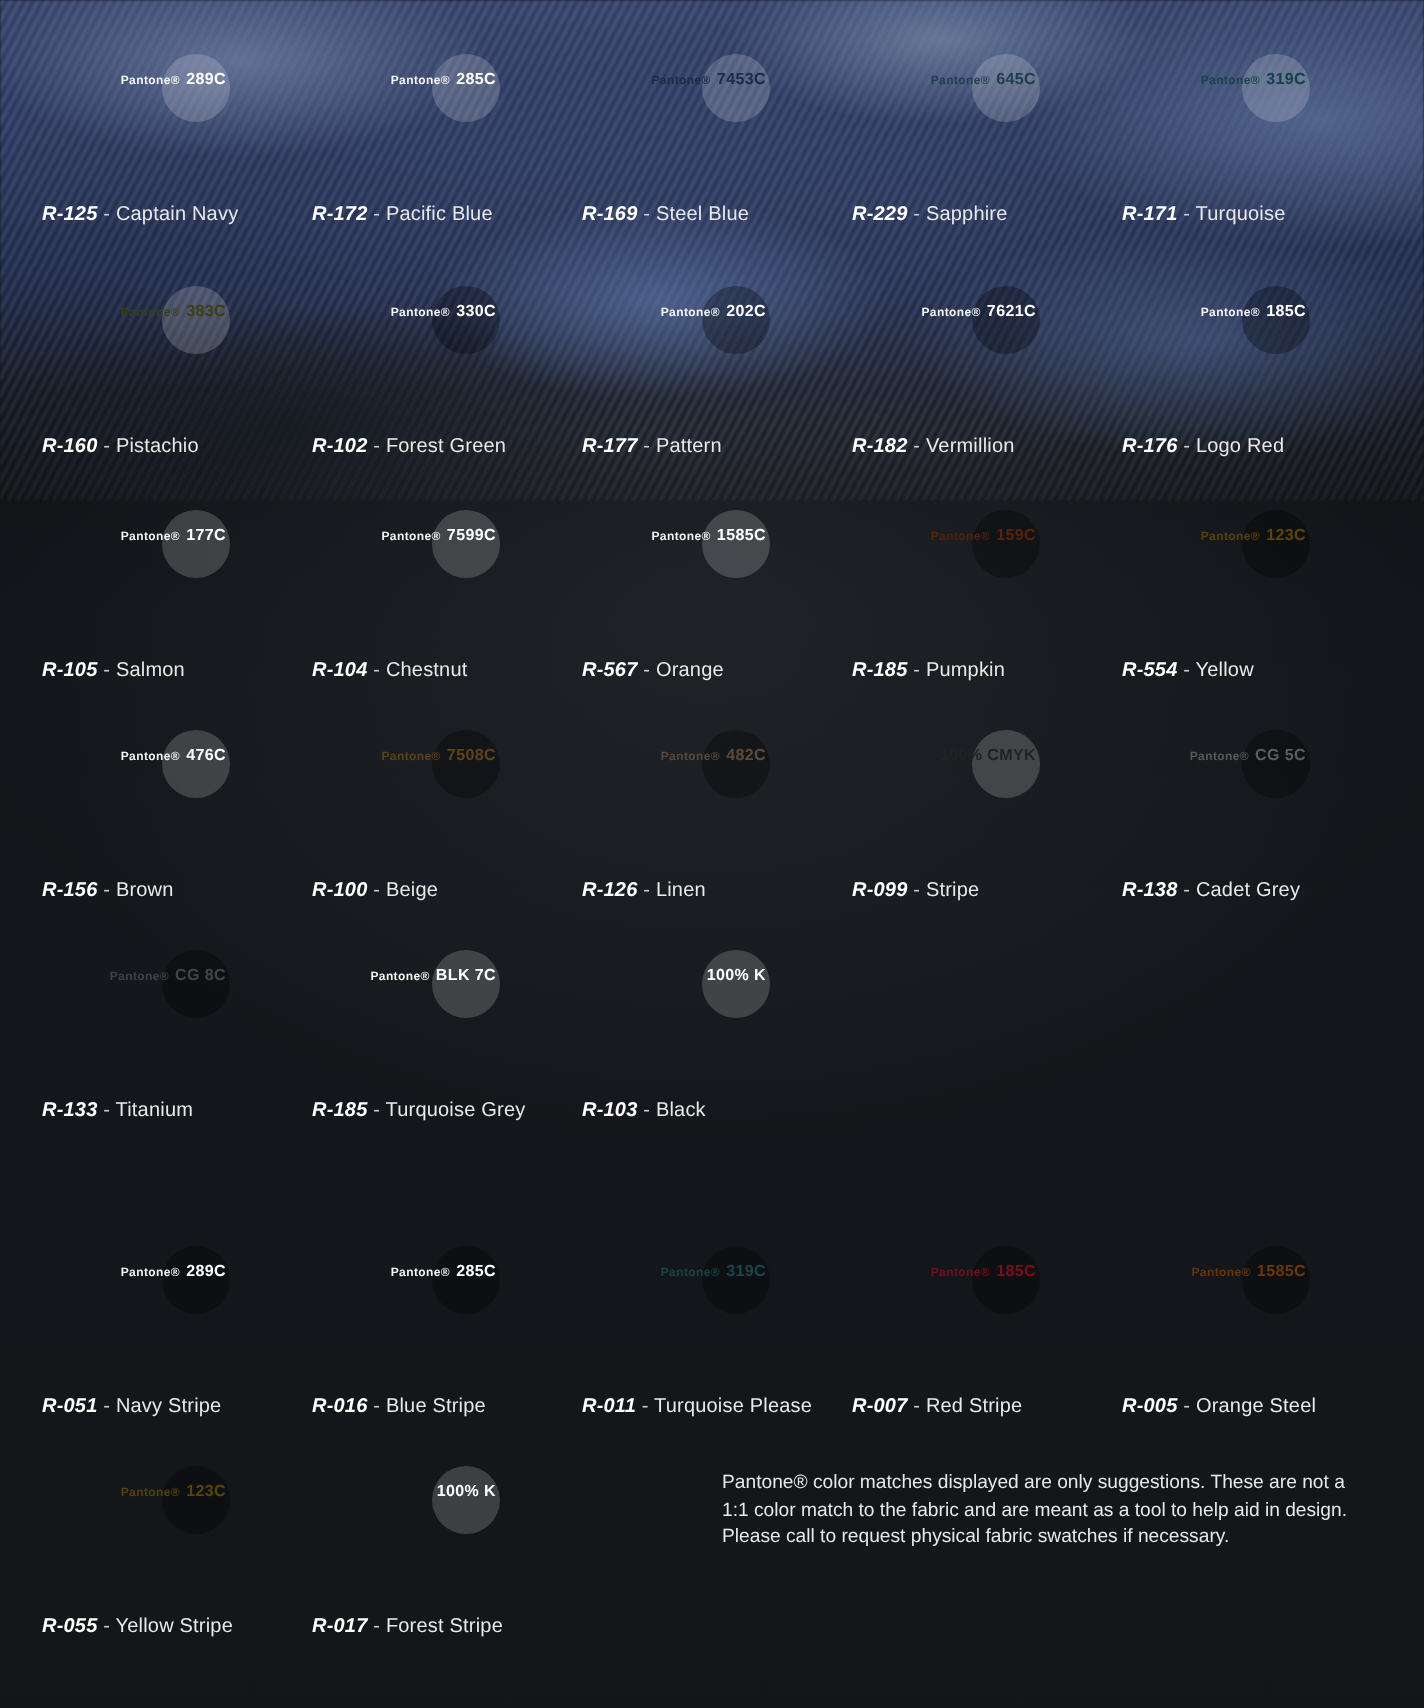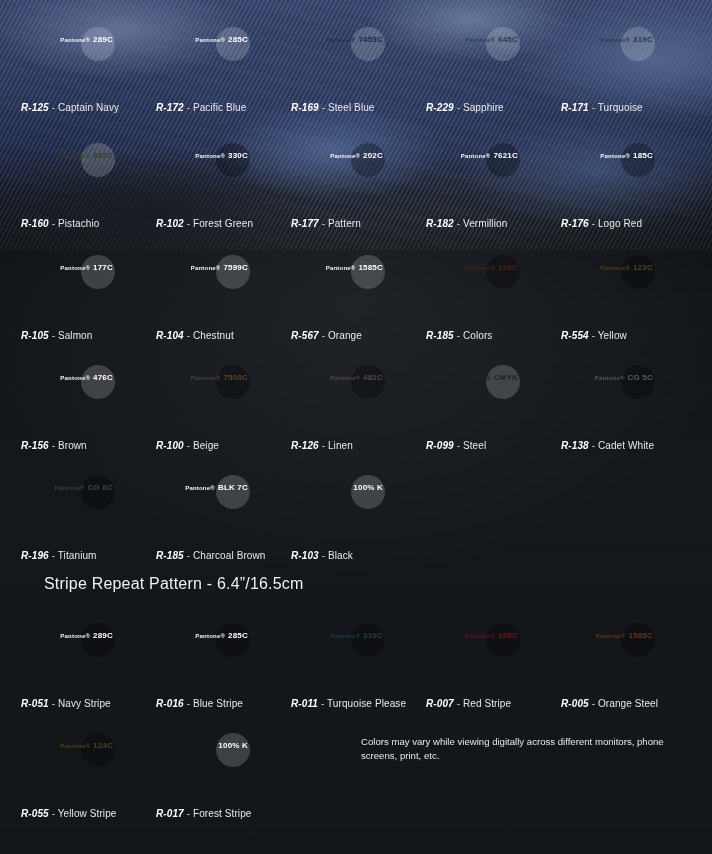--- a/index.html
+++ b/index.html
@@ -263,21 +263,21 @@
           <div class="caption"><span class="code">R-567</span><span class="dash"> - </span><span>Orange</span></div>
         </div>
         <div class="cell">
           <div class="tile-wrap">
             <div class="tile">
               <div class="tile-inner" style="--c: #f04e23;"></div>
             </div>
             <div class="badge dark"></div>
             <div class="pcode" style="color: rgb(90, 34, 8);"><span class="pt">Pantone®</span><span class="num">159C</span></div>
           </div>
-          <div class="caption"><span class="code">R-185</span><span class="dash"> - </span><span>Colors</span></div>
+          <div class="caption"><span class="code">R-185</span><span class="dash"> - </span><span>Pumpkin</span></div>
         </div>
         <div class="cell">
           <div class="tile-wrap">
             <div class="tile">
               <div class="tile-inner" style="--c: #f8cf4c;"></div>
             </div>
             <div class="badge dark"></div>
             <div class="pcode" style="color: rgb(94, 68, 6);"><span class="pt">Pantone®</span><span class="num">123C</span></div>
           </div>
           <div class="caption"><span class="code">R-554</span><span class="dash"> - </span><span>Yellow</span></div>
@@ -315,53 +315,53 @@
           <div class="caption"><span class="code">R-126</span><span class="dash"> - </span><span>Linen</span></div>
         </div>
         <div class="cell">
           <div class="tile-wrap">
             <div class="tile">
               <div class="tile-inner" style="--c: #f3f3f1;"></div>
             </div>
             <div class="badge"></div>
             <div class="pcode" style="color: rgb(34, 34, 34); text-align: center;"><span class="num">100% CMYK</span></div>
           </div>
-          <div class="caption"><span class="code">R-099</span><span class="dash"> - </span><span>Steel</span></div>
+          <div class="caption"><span class="code">R-099</span><span class="dash"> - </span><span>Stripe</span></div>
         </div>
         <div class="cell">
           <div class="tile-wrap">
             <div class="tile">
               <div class="tile-inner" style="--c: #c2c3c4;"></div>
             </div>
             <div class="badge dark"></div>
             <div class="pcode" style="color: rgb(90, 92, 94);"><span class="pt">Pantone®</span><span class="num">CG 5C</span></div>
           </div>
-          <div class="caption"><span class="code">R-138</span><span class="dash"> - </span><span>Cadet White</span></div>
+          <div class="caption"><span class="code">R-138</span><span class="dash"> - </span><span>Cadet Grey</span></div>
         </div>
       </div>
       <div class="swatch-row row-pad" style="top: 468px;">
         <div class="cell">
           <div class="tile-wrap">
             <div class="tile">
               <div class="tile-inner" style="--c: #a8aeb4;"></div>
             </div>
             <div class="badge dark"></div>
             <div class="pcode" style="color: rgb(63, 69, 73);"><span class="pt">Pantone®</span><span class="num">CG 8C</span></div>
           </div>
-          <div class="caption"><span class="code">R-196</span><span class="dash"> - </span><span>Titanium</span></div>
+          <div class="caption"><span class="code">R-133</span><span class="dash"> - </span><span>Titanium</span></div>
         </div>
         <div class="cell">
           <div class="tile-wrap">
             <div class="tile">
               <div class="tile-inner" style="--c: #4a4a48;"></div>
             </div>
             <div class="badge"></div>
             <div class="pcode" style="color: rgb(255, 255, 255);"><span class="pt">Pantone®</span><span class="num">BLK 7C</span></div>
           </div>
-          <div class="caption"><span class="code">R-185</span><span class="dash"> - </span><span>Charcoal Brown</span></div>
+          <div class="caption"><span class="code">R-185</span><span class="dash"> - </span><span>Turquoise Grey</span></div>
         </div>
         <div class="cell">
           <div class="tile-wrap">
             <div class="tile">
               <div class="tile-inner" style="--c: #231c1c;"></div>
             </div>
             <div class="badge"></div>
             <div class="pcode" style="color: rgb(255, 255, 255);"><span class="num">100% K</span></div>
           </div>
           <div class="caption"><span class="code">R-103</span><span class="dash"> - </span><span>Black</span></div>
@@ -436,18 +436,17 @@
               <div class="tile-inner stripe" style="--c: #211c1c;"></div>
             </div>
             <div class="badge"></div>
             <div class="pcode" style="color: rgb(255, 255, 255);"><span class="num">100% K</span></div>
           </div>
           <div class="caption"><span class="code">R-017</span><span class="dash"> - </span><span>Forest Stripe</span></div>
         </div>
       </div>
     </div>
 
-  <div id="stripe-header">Stripe Repeat Pattern - 6.4”/16.5cm</div>
 
   <div id="disclaimer">
-    <p>Colors may vary while viewing digitally across different monitors, phone screens, print, etc.</p>
+    <p>Pantone® color matches displayed are only suggestions. These are not a 1:1 color match to the fabric and are meant as a tool to help aid in design. Please call to request physical fabric swatches if necessary.</p>
   </div>
 </div>
 
 </body></html>

